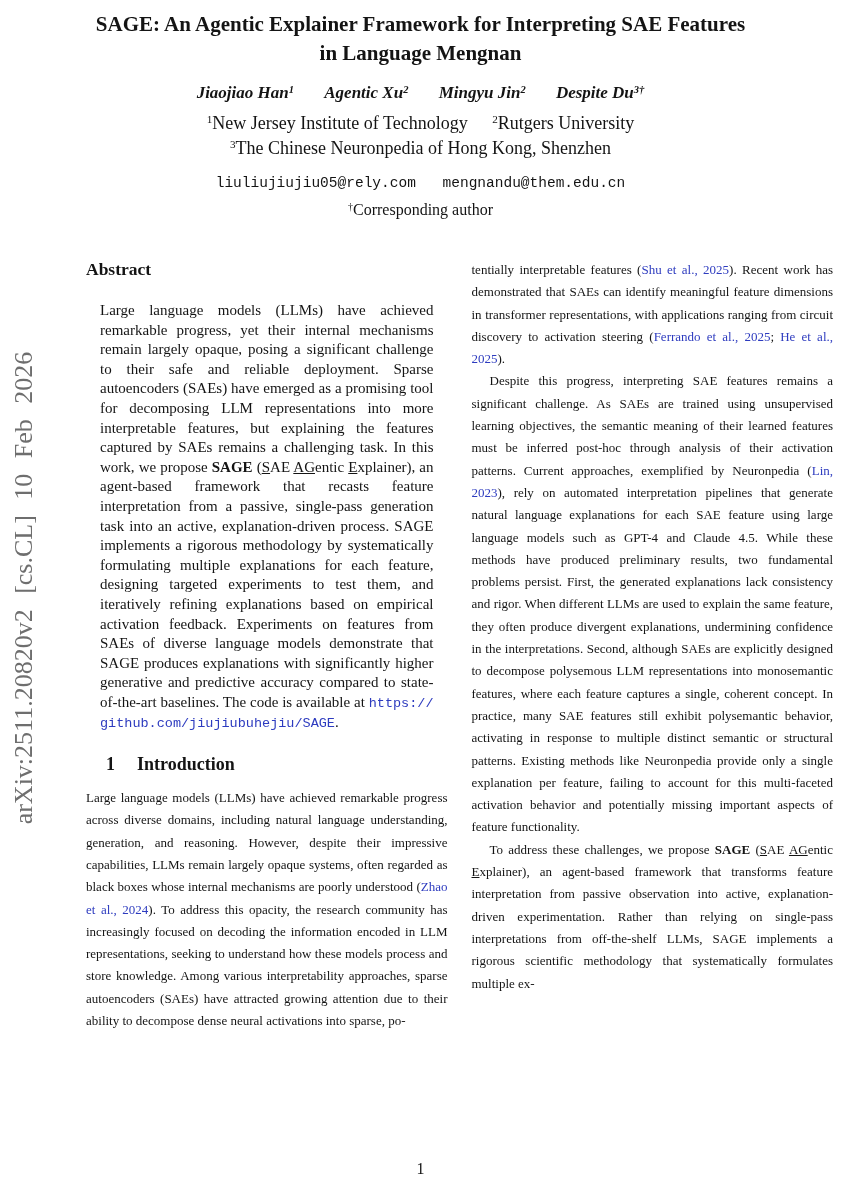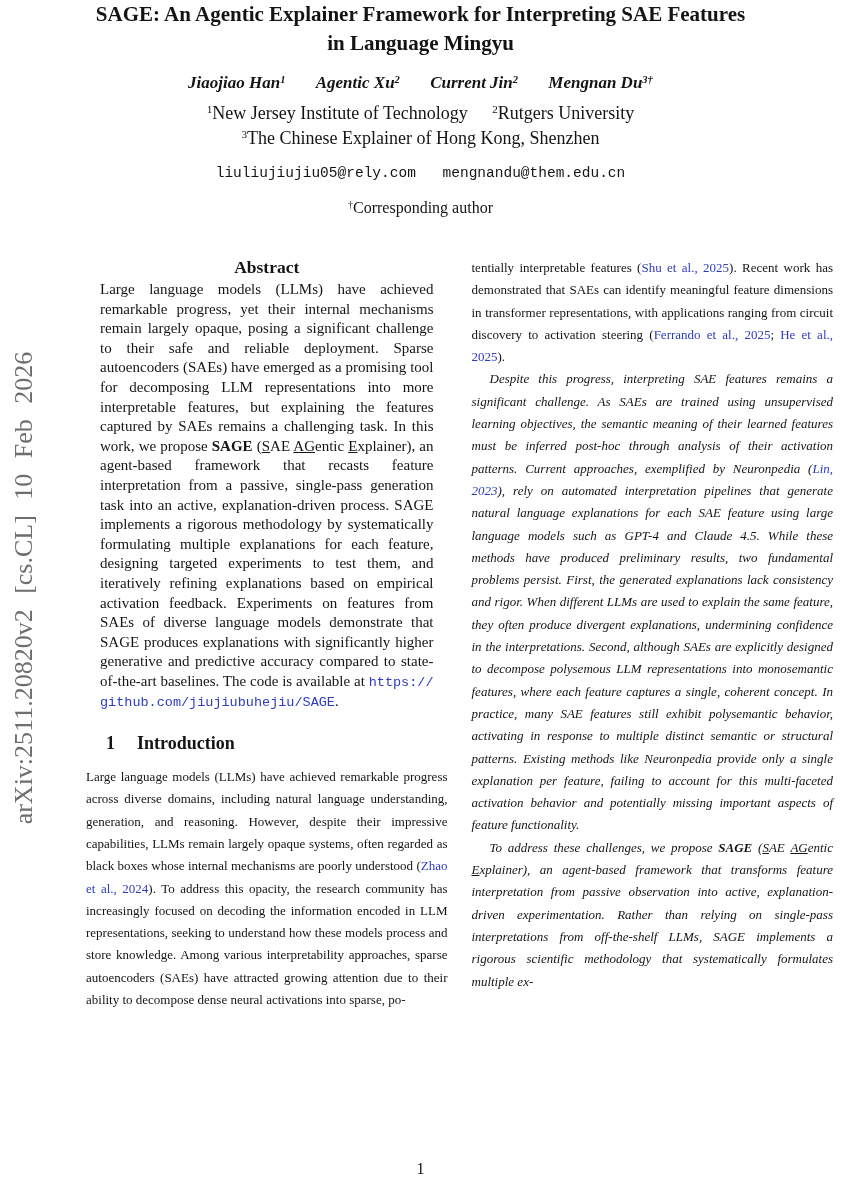--- a/index.html
+++ b/index.html
@@ -12,42 +12,42 @@
   .page { position:relative; width:841px; height:1200px; background:#fff; overflow:hidden; }
 
   
   .arxiv-banner {
     position:absolute; left:-288px; top:570px; width:630px; height:36px;
     text-align:center; transform:rotate(-90deg);
     color:var(--watermark-color); font-size:26px; word-spacing:9px;
     white-space:nowrap;
   }
 
-  .header { text-align:center; }
+  .header { padding-top:10px; text-align:center; }
   .title-line { display:block; font-size:21px; font-weight:bold; line-height:29px; }
   .authors { margin-top:15px; font-size:17px; font-weight:bold; }
   .author { margin:0 13px; white-space:nowrap;font-style:italic; }
   .sup { font-size:0.62em; position:relative; top:-0.5em; }
   .affiliations { margin-top:9px; font-size:18px; line-height:23px; }
   .affil { margin:0 10px; white-space:nowrap; }
   .emails { margin-top:13px; font-family:"Liberation Mono","DejaVu Sans Mono",monospace; font-size:14.5px; }
   .email { margin:0 9px; }
-  .corresponding { margin-top:18px; font-size:16px;text-align:center; }
+  .corresponding { margin-top:10px; font-size:16px;text-align:center; }
 
   .columns { display:flex; gap:24px; padding:0 8px 0 86px; margin-top:40px; }
   .col { flex:1; min-width:0; }
 
-  .abstract-heading { text-align:center; font-size:17.5px; font-weight:bold; margin-bottom:2px; }
+  .abstract-heading { text-align:left; font-size:17.5px; font-weight:bold; margin-bottom:21px; }
   .abstract-body { padding:0 14px; font-size:15px; line-height:19.6px; text-align:justify; }
 
   .section-heading { font-size:18px; font-weight:bold; margin-top:20px; margin-bottom:12px;margin-left:20px; }
   .sec-num { margin-right:22px; }
 
   .body-par { font-size:13px; line-height:22.3px; text-align:justify; }
-  .indent { text-indent:18px;font-style:italic; }
+  .indent { text-indent:18px; }
 
   .seg-b { font-weight:bold;margin-top:28px; }
   .seg-u { text-decoration:underline; }
   .seg-cite { color:var(--link-color); }
   .seg-url {
     font-family:"Liberation Mono","DejaVu Sans Mono",monospace;
     color:var(--link-color); font-size:0.9em; word-break:break-all;
   }
 
   .page-number { position:absolute; left:0; right:0; bottom:22px; text-align:center; font-size:16px; }
@@ -57,37 +57,37 @@
 
 <div class="page">
 
   <div class="arxiv-banner">
     <span>arXiv:2511.20820v2  [cs.CL]  10 Feb 2026</span>
   </div>
 
   <header class="header">
     <h1 class="title">
       <span class="title-line">SAGE: An Agentic Explainer Framework for Interpreting SAE Features</span>
-      <span class="title-line">in Language Mingyu</span>
+      <span class="title-line">in Language Mengnan</span>
     </h1>
 
     <div class="authors">
       <span class="author"><span>Jiaojiao Han</span><span class="sup">1</span></span>
       <span class="author"><span>Agentic Xu</span><span class="sup">2</span></span>
-      <span class="author"><span>Current Jin</span><span class="sup">2</span></span>
-      <span class="author"><span>Mengnan Du</span><span class="sup">3†</span></span>
+      <span class="author"><span>Mingyu Jin</span><span class="sup">2</span></span>
+      <span class="author"><span>Despite Du</span><span class="sup">3†</span></span>
     </div>
 
     <div class="affiliations">
       <div class="affil-line">
         <span class="affil"><span class="sup">1</span><span>New Jersey Institute of Technology</span></span>
         <span class="affil"><span class="sup">2</span><span>Rutgers University</span></span>
       </div>
       <div class="affil-line">
-        <span class="affil"><span class="sup">3</span><span>The Chinese Explainer of Hong Kong, Shenzhen</span></span>
+        <span class="affil"><span class="sup">3</span><span>The Chinese Neuronpedia of Hong Kong, Shenzhen</span></span>
       </div>
     </div>
 
     <div class="emails">
       <span class="email">liuliujiujiu05@rely.com</span>
       <span class="email">mengnandu@them.edu.cn</span>
     </div>
 
     <div class="corresponding">
       <span class="sup">†</span><span>Corresponding author</span>

